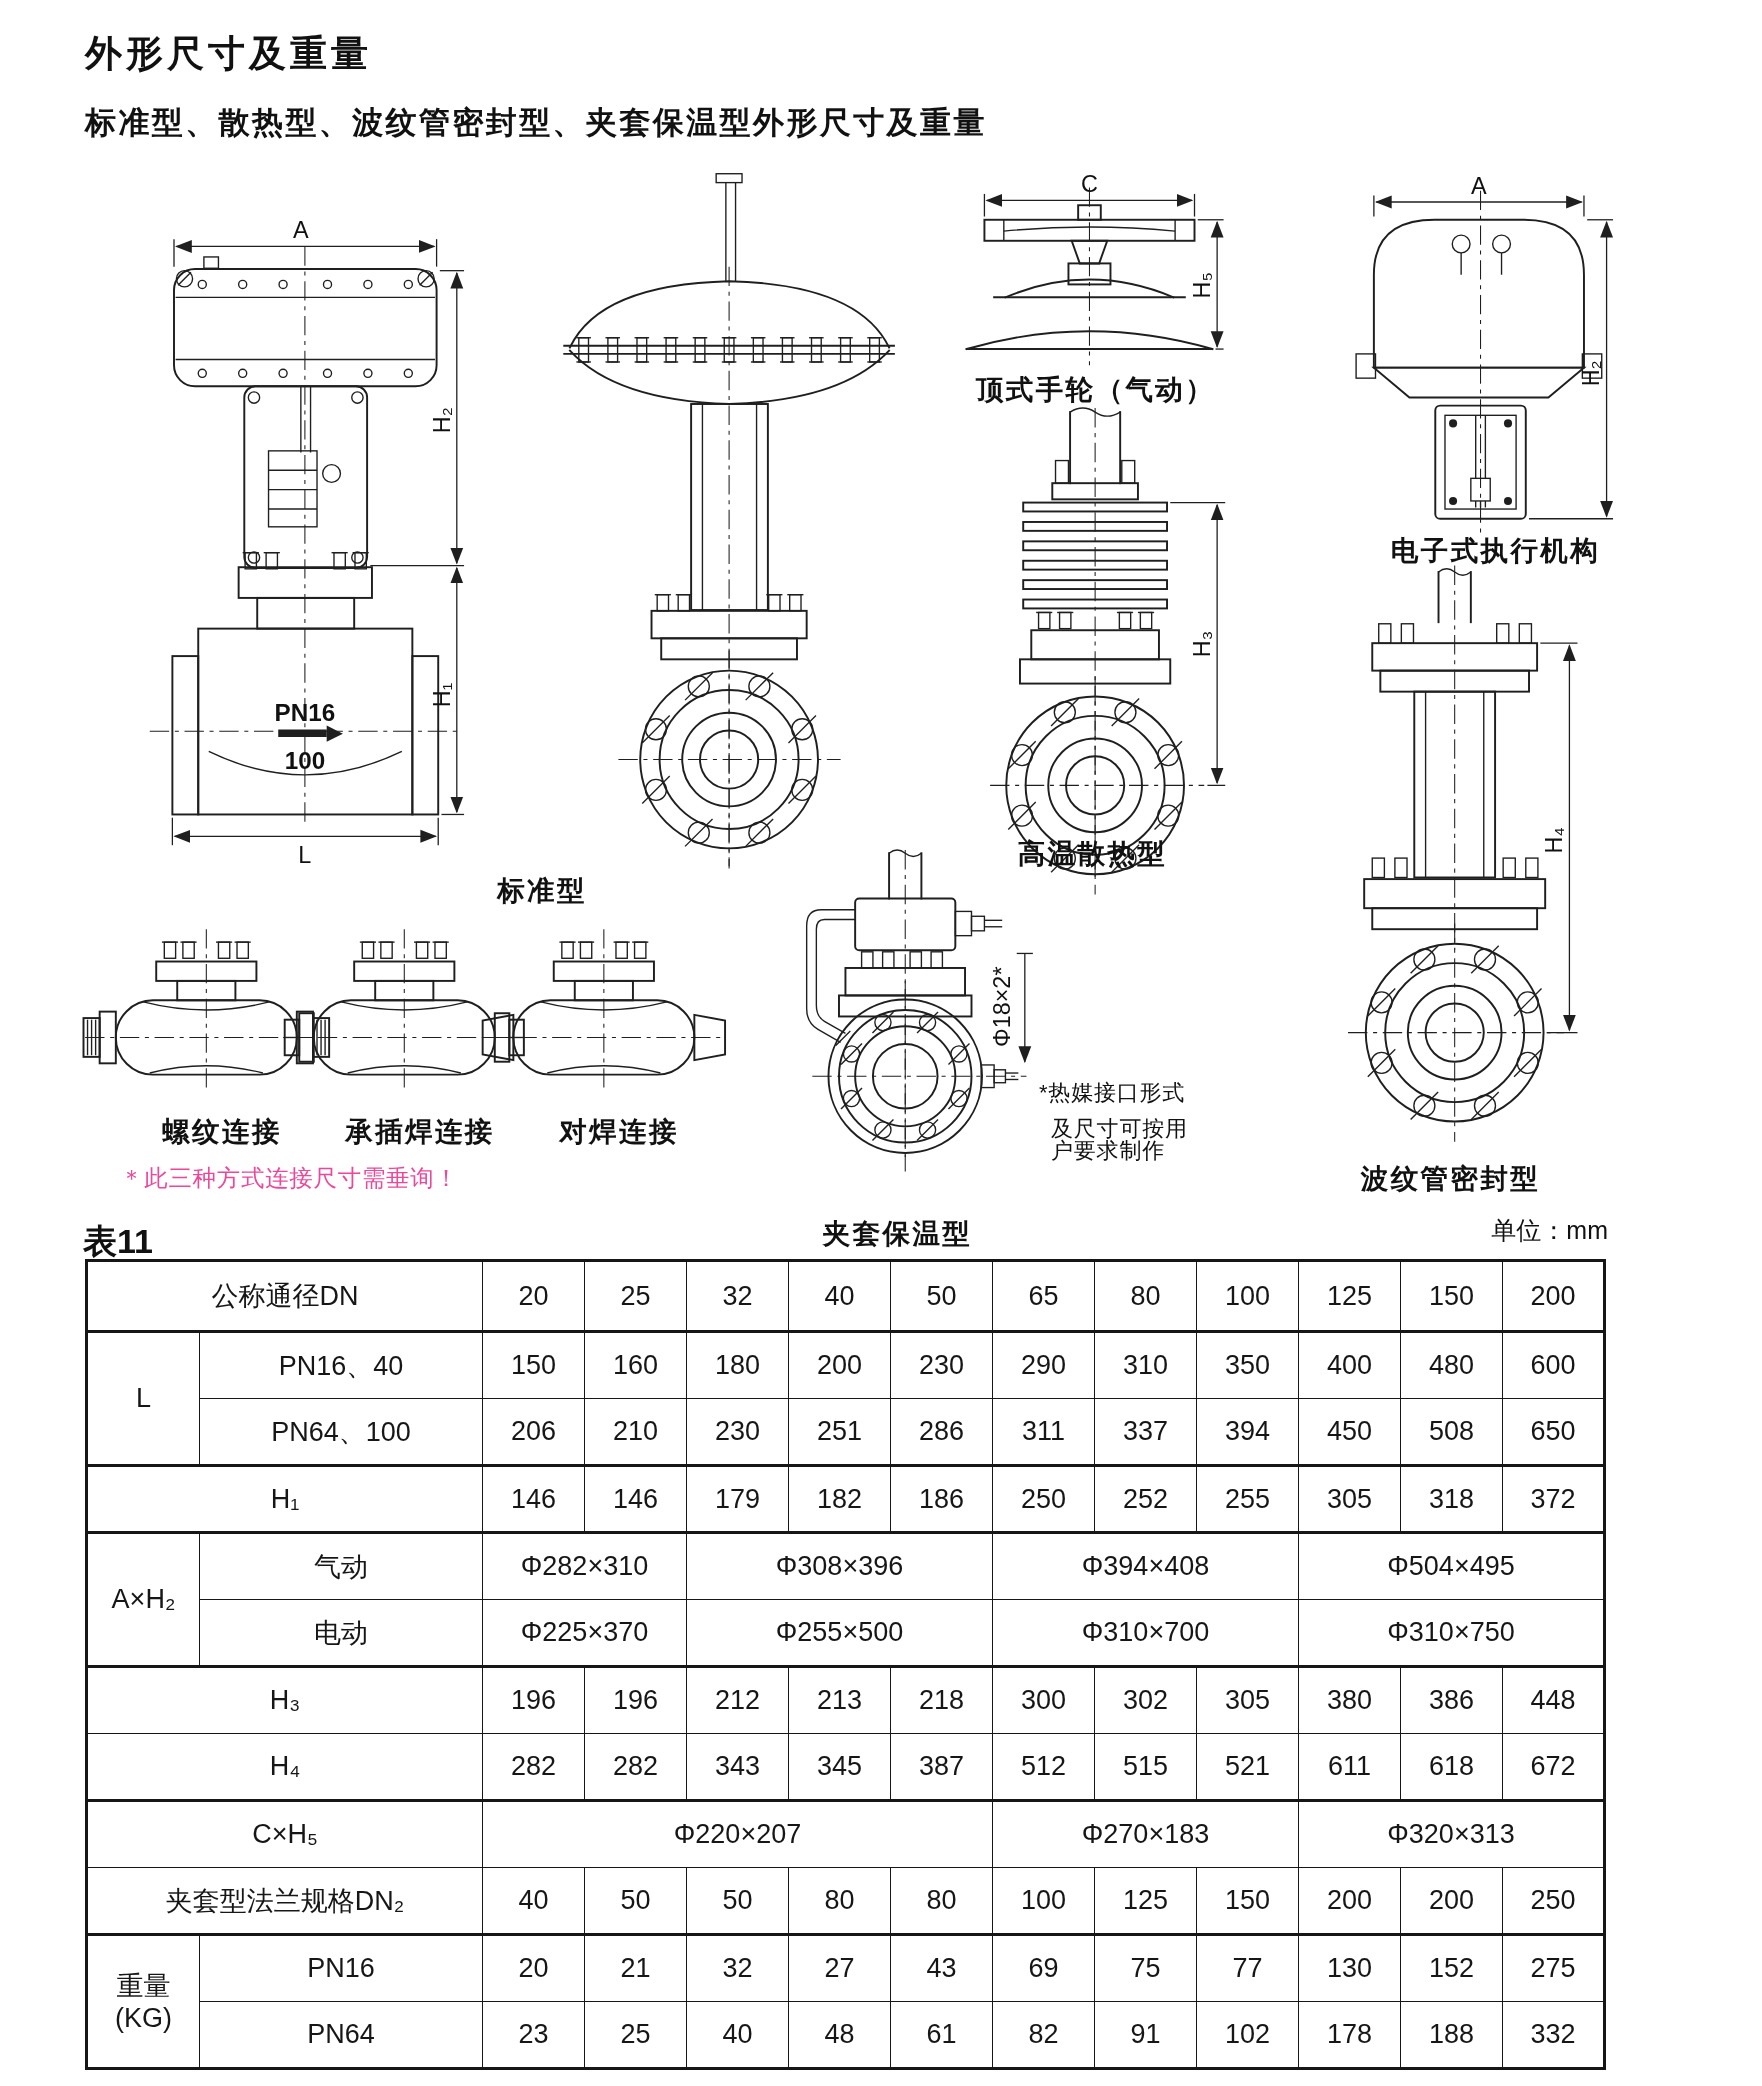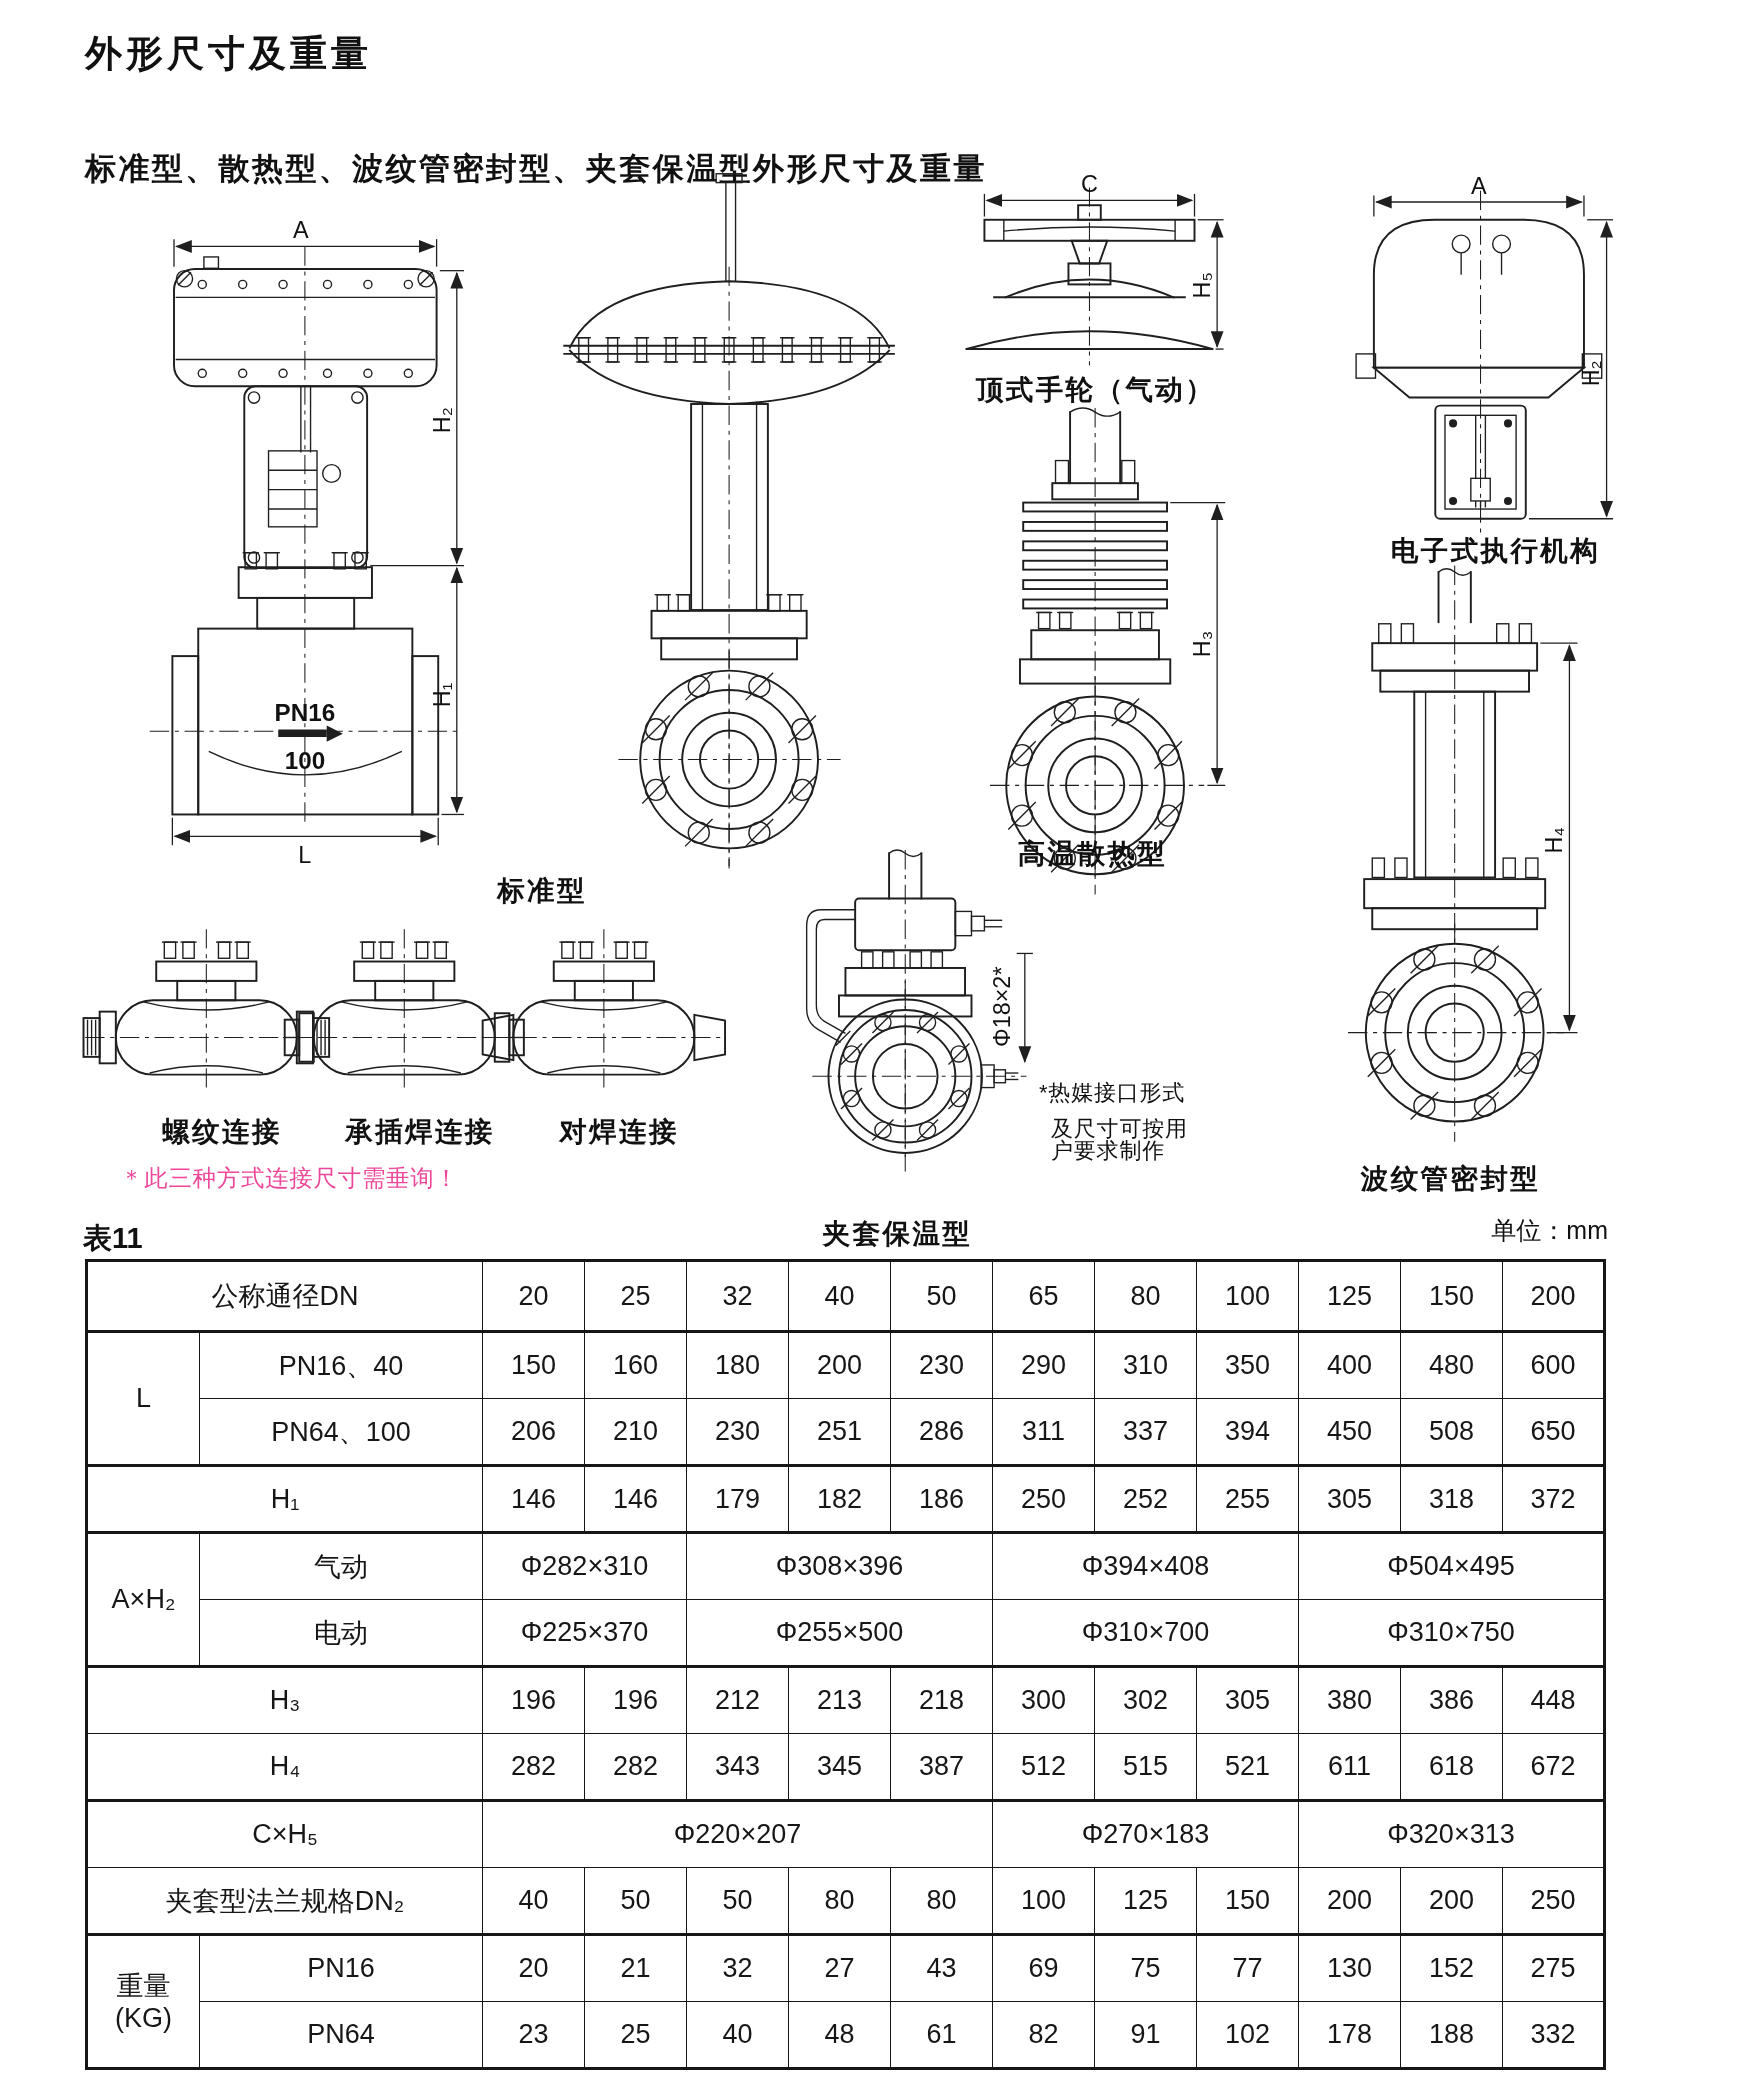--- a/index.html
+++ b/index.html
@@ -7,21 +7,21 @@
     width:1762px;height:2087px;position:relative;background:#ffffff;
     font-family:"Liberation Sans","DejaVu Sans",sans-serif;color:#111;
     overflow:hidden;
   }
   .abs{position:absolute;}
   .title{font-size:37px;font-weight:bold;letter-spacing:4px;}
   .subtitle{font-size:31px;font-weight:bold;letter-spacing:2.4px;}
   .cap{font-size:27.5px;font-weight:700;letter-spacing:2.4px;text-align:center;color:#111;}
   .note{font-size:23.4px;color:#ec4899;letter-spacing:0.8px;}
   .jnote{font-size:22px;color:#111;letter-spacing:0.8px;}
-  .tcap{font-size:29px;font-weight:600;}
+  .tcap{font-size:34px;font-weight:600;}
   .unit{font-size:25px;text-align:right;}
 
   table.dim{border-collapse:collapse;table-layout:fixed;width:1520px;border:3.2px solid #161616;}
   table.dim td{
     border:1.6px solid #161616;text-align:center;vertical-align:middle;
     font-size:27px;padding:0;color:#161616;background:#fff;
   }
   table.dim tr{height:67px;}
   table.dim tr.hd{height:71px;}
   table.dim tr.tk td{border-top-width:3.2px;}
@@ -32,21 +32,21 @@
   svg .cl{stroke:#1f1f1f;stroke-width:1.3;fill:none;stroke-dasharray:24 7 5 7;}
   svg .dm{stroke:#1f1f1f;stroke-width:1.6;fill:none;}
   svg .tx{font-family:"Liberation Sans","DejaVu Sans",sans-serif;font-size:29px;fill:#111;}
   svg .txb{font-family:"Liberation Sans","DejaVu Sans",sans-serif;font-size:30px;font-weight:bold;fill:#111;}
   svg .fl{fill:#1f1f1f;stroke:none;}
 </style>
 </head>
 <body>
 
 <div class="abs title" style="left:85px;top:29px;">外形尺寸及重量</div>
-<div class="abs subtitle" style="left:85px;top:102px;margin-top:46px;">标准型、散热型、波纹管密封型、夹套保温型外形尺寸及重量</div>
+<div class="abs subtitle" style="left:85px;top:102px;">标准型、散热型、波纹管密封型、夹套保温型外形尺寸及重量</div>
 
 <svg class="abs" style="left:0;top:0;" width="1762" height="1212" viewBox="0 0 2180 1500">
   <defs>
     <marker id="arw" viewBox="0 0 12 12" refX="11" refY="6" markerWidth="13" markerHeight="13" orient="auto-start-reverse">
       <path d="M0,1.4 L12,6 L0,10.6 Z" fill="#1f1f1f"></path>
     </marker>
     <g id="boltS" class="lt">
       <rect x="-7" y="0" width="14" height="20"></rect>
       <line x1="-10" y1="0" x2="10" y2="0"></line>
     </g>

